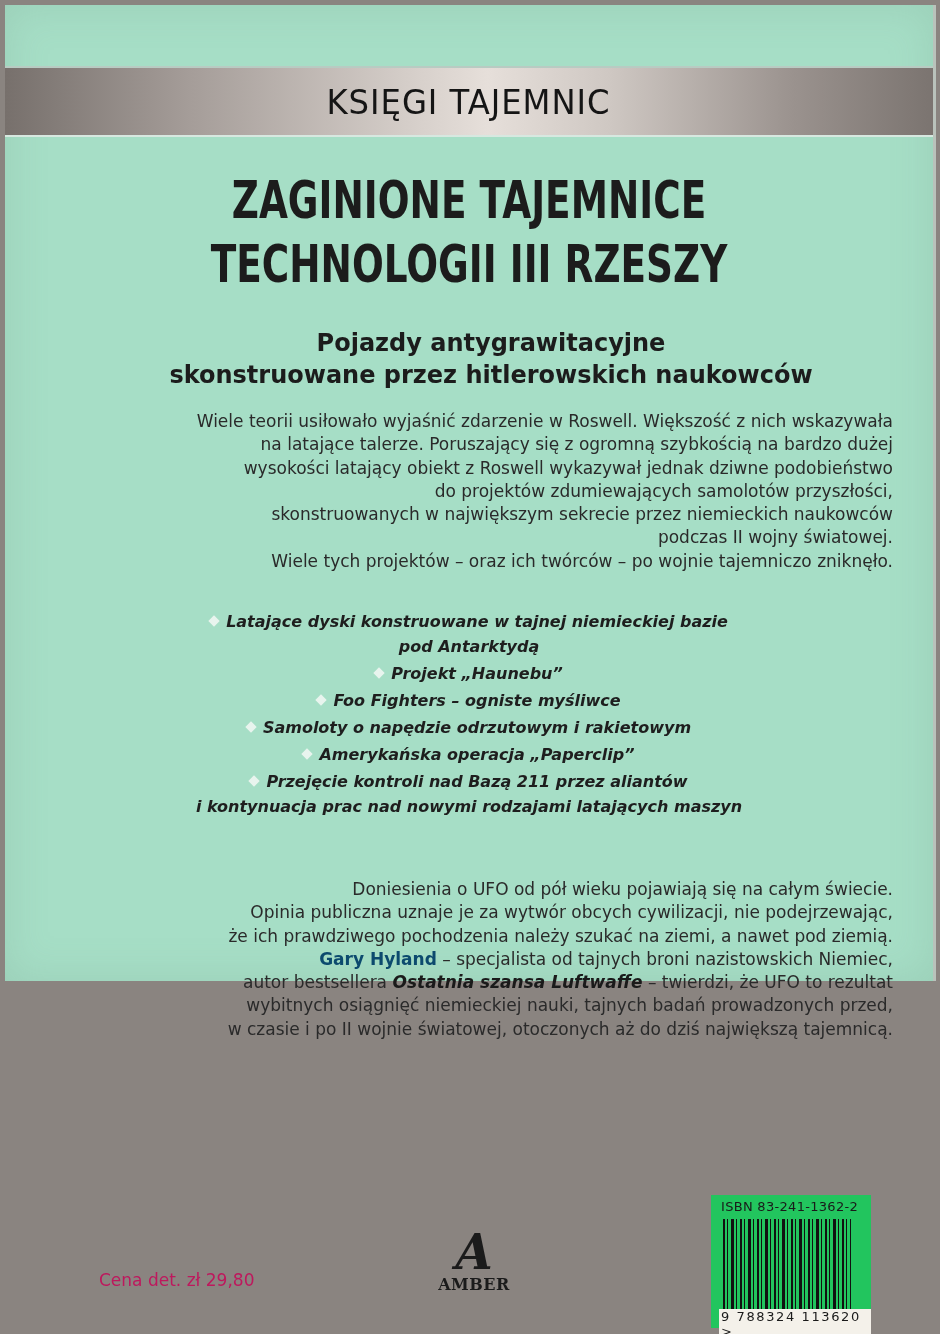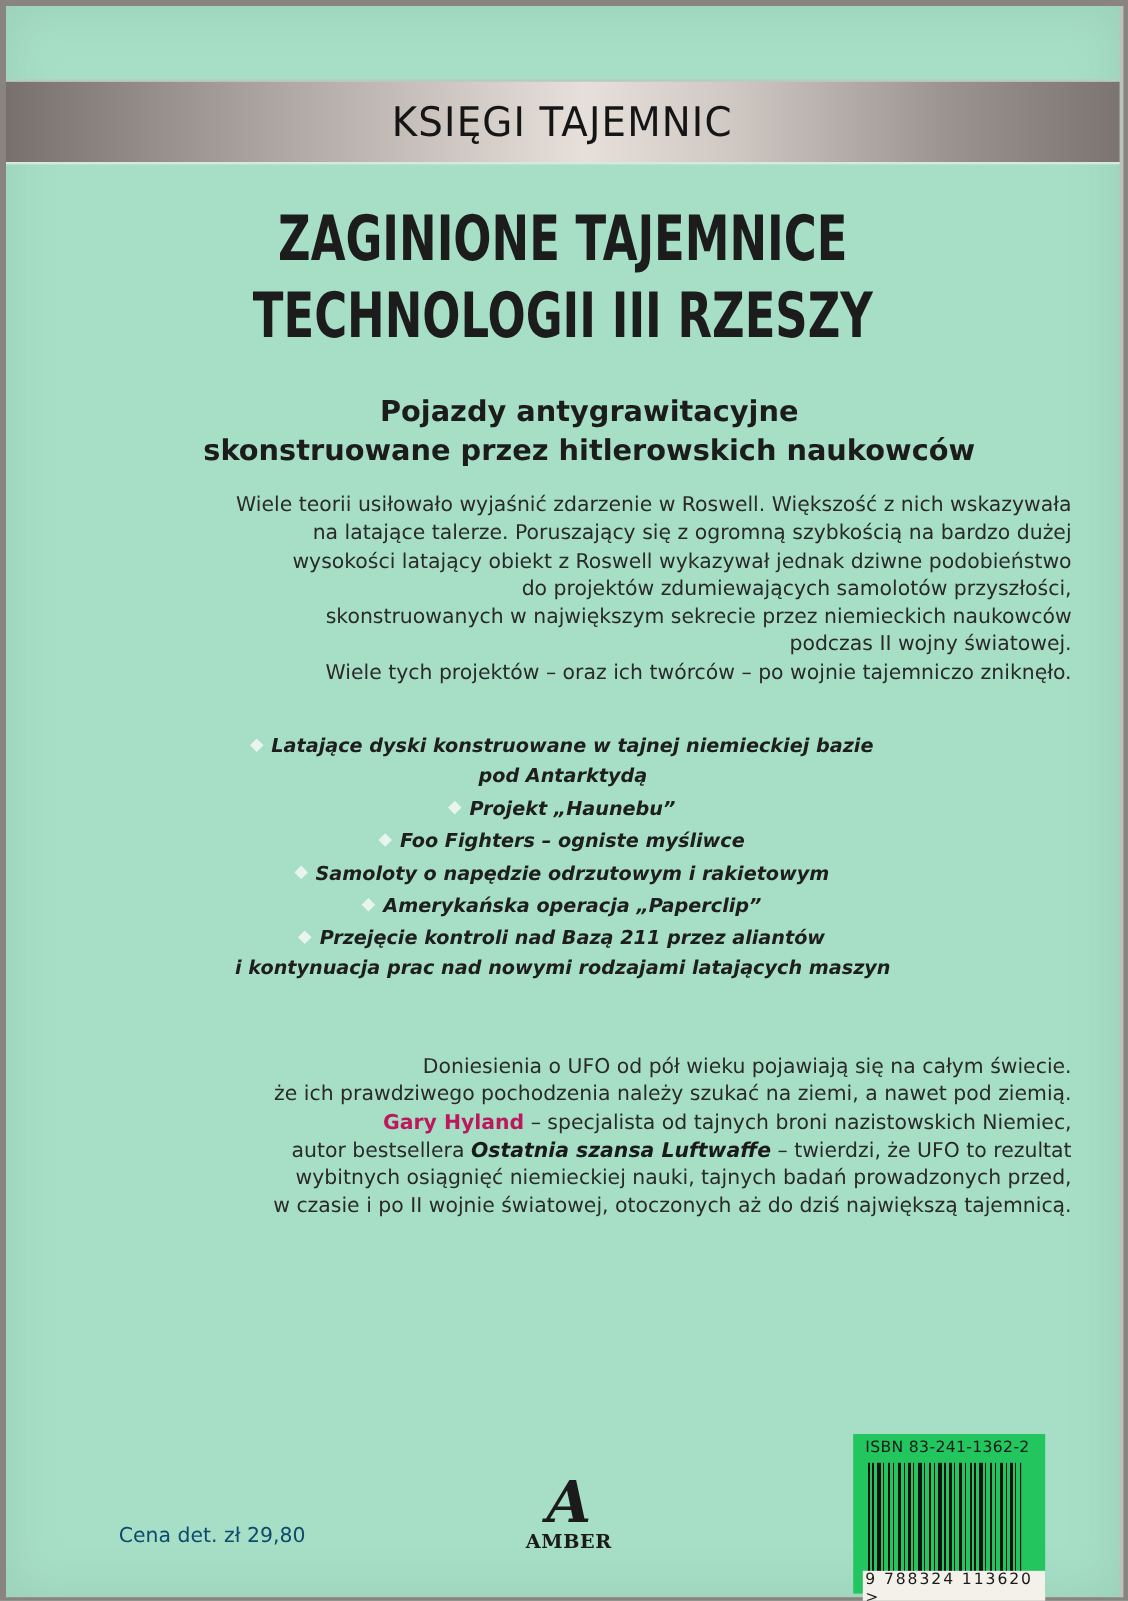--- a/index.html
+++ b/index.html
@@ -3,21 +3,21 @@
 <meta charset="utf-8">
 <style>
   html, body { margin: 0; padding: 0; }
   body {
     width: 940px; height: 1334px; overflow: hidden;
     background: #8a8480;
     position: relative;
     font-family: "DejaVu Sans", sans-serif;
   }
   .cover {
-    position: absolute; left: 5px; top: 5px; width: 928px; height: 1326px;
+    position: absolute; left: 5px; top: 5px; width: 928px; height: 976px;
     background: #a6dec6;
     border-right: 3px solid #b9c2bb;
     box-shadow: inset 0 0 40px rgba(120,160,140,0.25);
   }
   .band {
     position: absolute; left: 0; top: 61px; width: 928px; height: 67px;
     background: linear-gradient(90deg, #77706c 0%, #a59d99 20%, #d8d1cc 45%, #e6dfda 52%, #cfc8c3 65%, #9a928e 85%, #7b7470 100%);
     border-top: 2px solid #b8cbc2;
     border-bottom: 2px solid #d7e8e0;
     display: flex; align-items: center; justify-content: center;
@@ -40,33 +40,33 @@
     font-family: "DejaVu Sans", sans-serif; font-weight: bold;
     font-size: 24px; line-height: 32px; color: #1c1c1c; padding-left: 22px;
   }
   .para {
     position: absolute; left: 40px; width: 848px; text-align: right;
     font-family: "DejaVu Sans", sans-serif; font-size: 17px; line-height: 23.3px;
     color: #2a2a2a; font-weight: normal;
   }
   .p1 { top: 405px; }
   .p2 { top: 873px; }
-  .para b { color: #be185d; }
+  .para b { color: #0c4a6e; }
   .para i { font-weight: bold; color: #1a1a1a; }
   .bullets {
     position: absolute; left: 40px; width: 848px; top: 604px; text-align: center;
     font-family: "DejaVu Sans", sans-serif; font-weight: bold; font-size: 16px; color: #1e1e1e;
   }
   .bullet { line-height: 25px; margin-bottom: 2px; font-style: italic; }
   .bullet .diamond {
     display: inline-block; width: 8px; height: 8px; background: #e8f4ee;
     transform: rotate(45deg); margin-right: 8px; vertical-align: 2px;
   }
   .price {
-    position: absolute; left: 94px; top: 1265px; font-size: 17px; color: #0c4a6e;
+    position: absolute; left: 94px; top: 1265px; font-size: 17px; color: #be185d;
   }
   .logo {
     position: absolute; left: 424px; top: 1224px; width: 90px; text-align: center;
   }
   .logo-mark {
     font-family: "DejaVu Serif", serif; font-size: 48px; font-weight: bold; color: #1b1b1b;
     line-height: 46px; font-style: italic;
   }
   .logo-text {
     font-family: "DejaVu Serif", serif; font-size: 16px; font-weight: bold; color: #1b1b1b;
@@ -139,20 +139,21 @@
       <span class="diamond"></span><span>Amerykańska operacja „Paperclip”</span>
     </div>
     <div class="bullet">
       <span class="diamond"></span><span>Przejęcie kontroli nad Bazą 211 przez aliantów</span><br>
       <span>i kontynuacja prac nad nowymi rodzajami latających maszyn</span>
     </div>
   </div>
 
   <div class="para p2">
     <div>Doniesienia o UFO od pół wieku pojawiają się na całym świecie.</div>
+    <div>Opinia publiczna uznaje je za wytwór obcych cywilizacji, nie podejrzewając,</div>
     <div>że ich prawdziwego pochodzenia należy szukać na ziemi, a nawet pod ziemią.</div>
     <div><b>Gary Hyland</b><span> – specjalista od tajnych broni nazistowskich Niemiec,</span></div>
     <div><span>autor bestsellera </span><i>Ostatnia szansa Luftwaffe</i><span> – twierdzi, że UFO to rezultat</span></div>
     <div>wybitnych osiągnięć niemieckiej nauki, tajnych badań prowadzonych przed,</div>
     <div>w czasie i po II wojnie światowej, otoczonych aż do dziś największą tajemnicą.</div>
   </div>
 
   <div class="price">Cena det. zł 29,80</div>
 
   <div class="logo">

